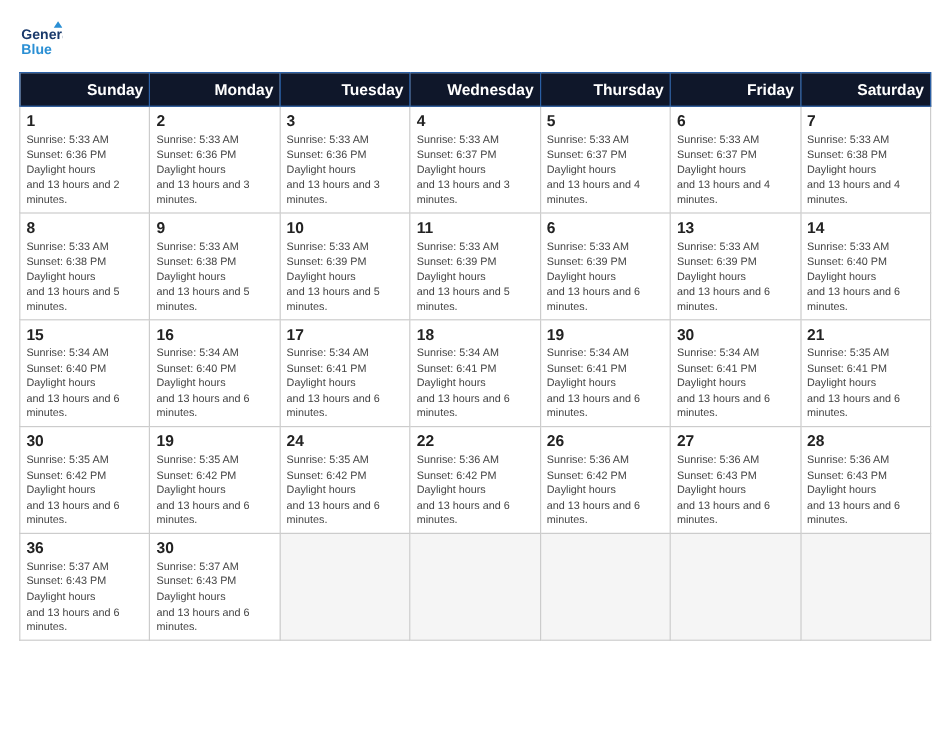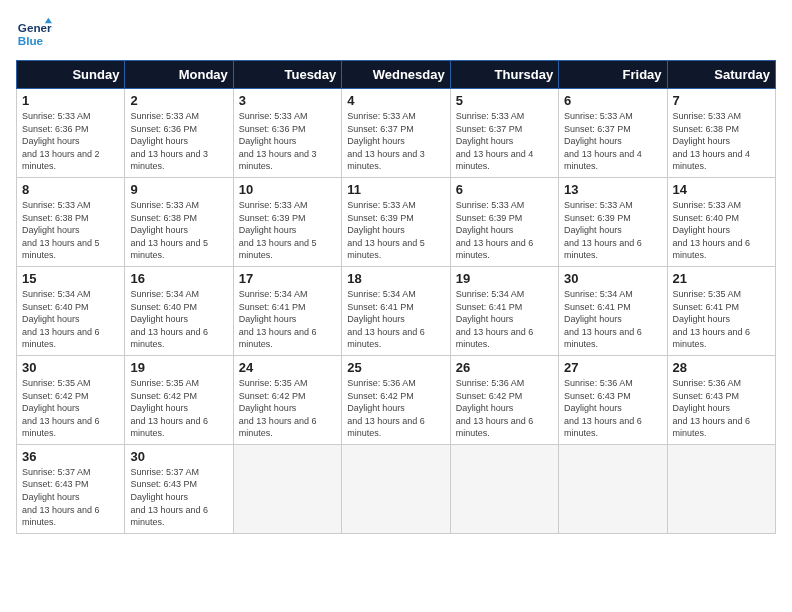--- a/index.html
+++ b/index.html
@@ -203,21 +203,21 @@
         </td>
         <td>
           <span class="day-num">19</span>
 <div class="day-detail">Sunrise: 5:35 AM<br>Sunset: 6:42 PM<br>Daylight hours<br>and 13 hours and 6 minutes.</div>
         </td>
         <td>
           <span class="day-num">24</span>
 <div class="day-detail">Sunrise: 5:35 AM<br>Sunset: 6:42 PM<br>Daylight hours<br>and 13 hours and 6 minutes.</div>
         </td>
         <td>
-          <span class="day-num">25</span>
+          <span class="day-num">22</span>
 <div class="day-detail">Sunrise: 5:36 AM<br>Sunset: 6:42 PM<br>Daylight hours<br>and 13 hours and 6 minutes.</div>
         </td>
         <td>
           <span class="day-num">26</span>
 <div class="day-detail">Sunrise: 5:36 AM<br>Sunset: 6:42 PM<br>Daylight hours<br>and 13 hours and 6 minutes.</div>
         </td>
         <td>
           <span class="day-num">27</span>
 <div class="day-detail">Sunrise: 5:36 AM<br>Sunset: 6:43 PM<br>Daylight hours<br>and 13 hours and 6 minutes.</div>
         </td>

